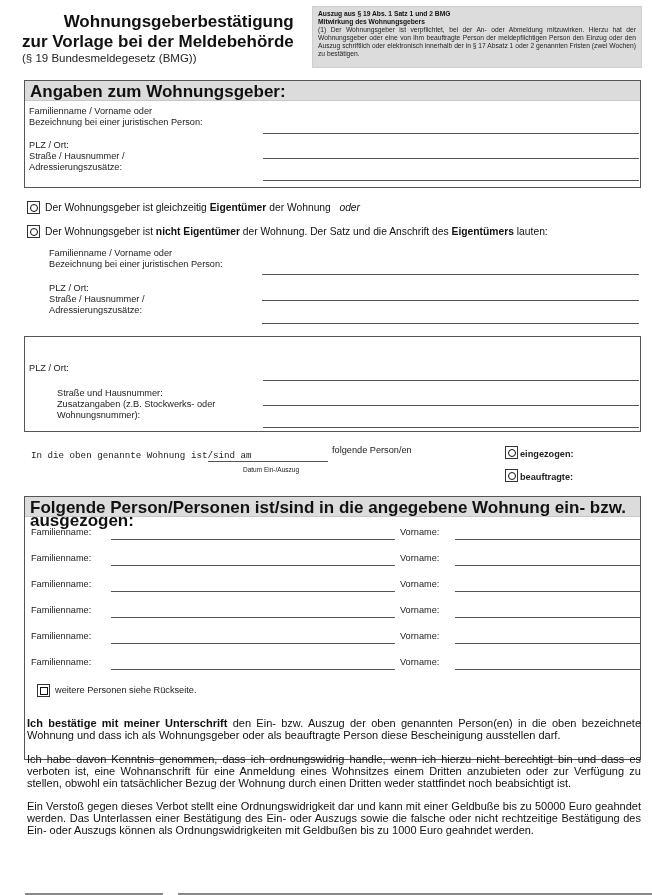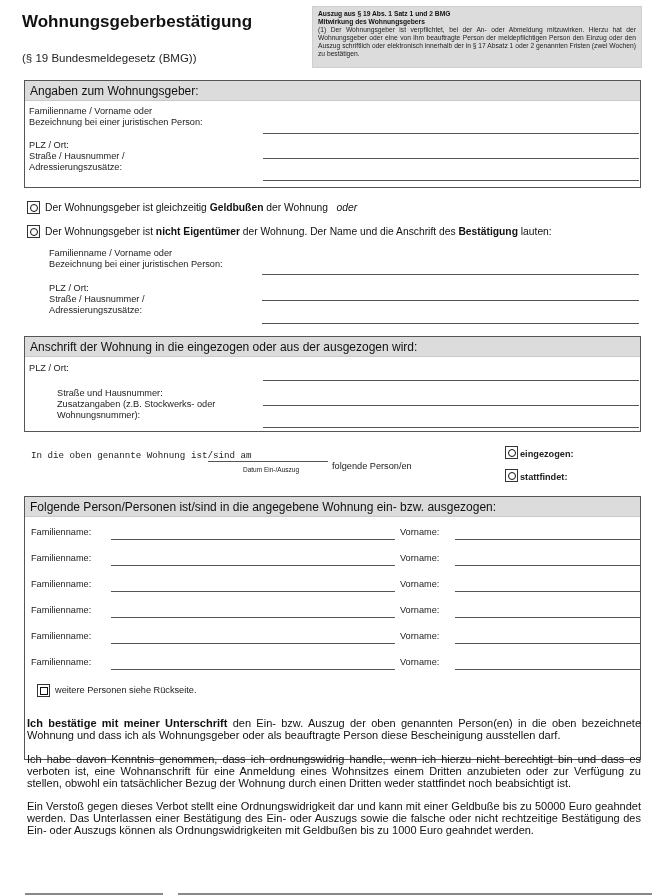--- a/index.html
+++ b/index.html
@@ -8,40 +8,41 @@
   .abs { position:absolute;text-align:right; }
   
   .title { left:22px; top:12px; font-size:17px; font-weight:bold; line-height:20px; color:#111; }
   .subtitle { left:22px; top:52px; font-size:11.5px; color:#222; }
   .excerpt { left:312px; top:6px; width:330px; height:62px; background:#dcdcdc;
              border:1px solid #cfcfcf; box-sizing:border-box; padding:3px 5px;
              font-size:6.7px; line-height:8px; text-align:justify; color:#222; }
   .excerpt b { display:block; color:#111; }
   
   .box { position:absolute; left:24px; width:617px; border:1px solid #555; box-sizing:border-box; }
-  .box-head { background:#dcdcdc; border-bottom:1px solid #c8c8c8; font-weight:normal;
-              font-size:12px; padding:4px 5px; height:20px; box-sizing:border-box; line-height:13px; }
+  .box-head { background:#dcdcdc; border-bottom:1px solid #c8c8c8; font-weight:bold;
+              font-size:17px; padding:4px 5px; height:20px; box-sizing:border-box; line-height:13px; }
   .lbl { position:absolute; font-size:9.2px; line-height:11px; color:#222; }
   .line { position:absolute; height:0; border-top:1px solid #555; }
   .radio { position:absolute; width:13px; height:13px; border:1px solid #333; box-sizing:border-box;
            display:flex; align-items:center; justify-content:center; }
   .radio .ring { width:8px; height:8px; border:1.3px solid #111; border-radius:50%; box-sizing:border-box; }
   .check { position:absolute; width:13px; height:13px; border:1px solid #333; box-sizing:border-box;
            display:flex; align-items:center; justify-content:center; }
   .check .inner { width:8px; height:8px; border:1.3px solid #111; box-sizing:border-box; }
   .opt { position:absolute; font-size:10.3px; line-height:12px; color:#111; white-space:nowrap; }
   .para { position:absolute; left:27px; width:614px; font-size:11px; line-height:12px;
           text-align:justify; color:#111; }
   .sigline { position:absolute; top:893px; height:2px; background:#888; }
 </style>
 </head>
 <body>
 
 <div class="abs title">
   <div>Wohnungsgeberbestätigung</div>
+  <div>zur Vorlage bei der Meldebehörde</div>
 </div>
 <div class="abs subtitle">(§ 19 Bundesmeldegesetz (BMG))</div>
 
 <div class="abs excerpt">
   <b>Auszug aus § 19 Abs. 1 Satz 1 und 2 BMG</b>
   <b>Mitwirkung des Wohnungsgebers</b>
   <span>(1) Der Wohnungsgeber ist verpflichtet, bei der An- oder Abmeldung mitzuwirken. Hierzu hat der Wohnungsgeber oder eine von ihm beauftragte Person der meldepflichtigen Person den Einzug oder den Auszug schriftlich oder elektronisch innerhalb der in § 17 Absatz 1 oder 2 genannten Fristen (zwei Wochen) zu bestätigen.</span>
 </div>
 
 <div class="box" style="top:80px;height:108px;">
@@ -57,68 +58,67 @@
     <div>Adressierungszusätze:</div>
   </div>
   <div class="line" style="left:238px;width:376px;top:77px;"></div>
   <div class="line" style="left:238px;width:376px;top:99px;"></div>
 </div>
 
 <div class="radio" style="left:27px;top:201px;">
     <div class="ring"></div>
   </div>
 <div class="opt" style="left:45px;top:202px;">
-  <span>Der Wohnungsgeber ist gleichzeitig </span><b>Geldbußen</b><span> der Wohnung</span>&nbsp;&nbsp;&nbsp;<i>oder</i>
+  <span>Der Wohnungsgeber ist gleichzeitig </span><b>Eigentümer</b><span> der Wohnung</span>&nbsp;&nbsp;&nbsp;<i>oder</i>
 </div>
 
 <div class="radio" style="left:27px;top:225px;">
     <div class="ring"></div>
   </div>
 <div class="opt" style="left:45px;top:226px;">
-  <span>Der Wohnungsgeber ist </span><b>nicht Eigentümer</b><span> der Wohnung. Der Name und die Anschrift des </span><b>Bestätigung</b><span> lauten:</span>
+  <span>Der Wohnungsgeber ist </span><b>nicht Eigentümer</b><span> der Wohnung. Der Satz und die Anschrift des </span><b>Eigentümers</b><span> lauten:</span>
 </div>
 
 <div class="lbl" style="left:49px;top:248px;">
   <div>Familienname / Vorname oder</div>
   <div>Bezeichnung bei einer juristischen Person:</div>
 </div>
 <div class="line" style="left:262px;width:377px;top:274px;"></div>
 <div class="lbl" style="left:49px;top:283px;">
   <div>PLZ / Ort:</div>
   <div>Straße / Hausnummer /</div>
   <div>Adressierungszusätze:</div>
 </div>
 <div class="line" style="left:262px;width:377px;top:300px;"></div>
 <div class="line" style="left:262px;width:377px;top:323px;"></div>
 
 <div class="box" style="top:336px;height:96px;">
-  <div class="box-head">Anschrift der Wohnung in die eingezogen oder aus der ausgezogen wird:</div>
   <div class="lbl" style="left:4px;top:26px;">PLZ / Ort:</div>
   <div class="line" style="left:238px;width:376px;top:43px;"></div>
   <div class="lbl" style="left:4px;top:51px;margin-left:28px;">
     <div>Straße und Hausnummer:</div>
     <div>Zusatzangaben (z.B. Stockwerks- oder</div>
     <div>Wohnungsnummer):</div>
   </div>
   <div class="line" style="left:238px;width:376px;top:68px;"></div>
   <div class="line" style="left:238px;width:376px;top:90px;"></div>
 </div>
 
 <div class="lbl" style="left:31px;top:450px;font-family:Liberation Mono, monospace;">In die oben genannte Wohnung ist/sind am</div>
 <div class="line" style="left:208px;width:120px;top:461px;"></div>
 <div class="lbl" style="left:243px;top:464px;font-size:6.5px;">Datum Ein-/Auszug</div>
-<div class="lbl" style="left:332px;top:461px;">folgende Person/en</div>
+<div class="lbl" style="left:332px;top:445px;">folgende Person/en</div>
 <div class="radio" style="left:505px;top:446px;">
     <div class="ring"></div>
   </div>
 <div class="lbl" style="left:520px;top:449px;font-weight:bold;">eingezogen:</div>
 <div class="radio" style="left:505px;top:469px;">
     <div class="ring"></div>
   </div>
-<div class="lbl" style="left:520px;top:472px;font-weight:bold;">stattfindet:</div>
+<div class="lbl" style="left:520px;top:472px;font-weight:bold;">beauftragte:</div>
 
 <div class="box" style="top:496px;height:264px;">
   <div class="box-head">Folgende Person/Personen ist/sind in die angegebene Wohnung ein- bzw. ausgezogen:</div>
   <div id="person-rows">
       <div style="position: absolute; left: 0px; top: 30px; width: 100%; height: 20px;">
         <div class="lbl" style="left:6px;top:0;">Familienname:</div>
         <div class="line" style="left:86px;width:284px;top:12px;"></div>
         <div class="lbl" style="left:375px;top:0;">Vorname:</div>
         <div class="line" style="left:430px;width:186px;top:12px;"></div>
       </div>

